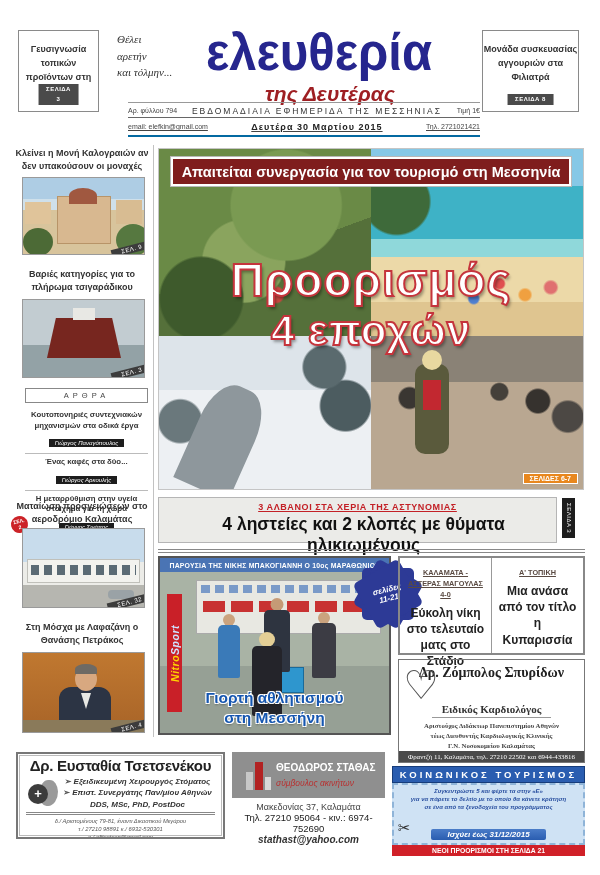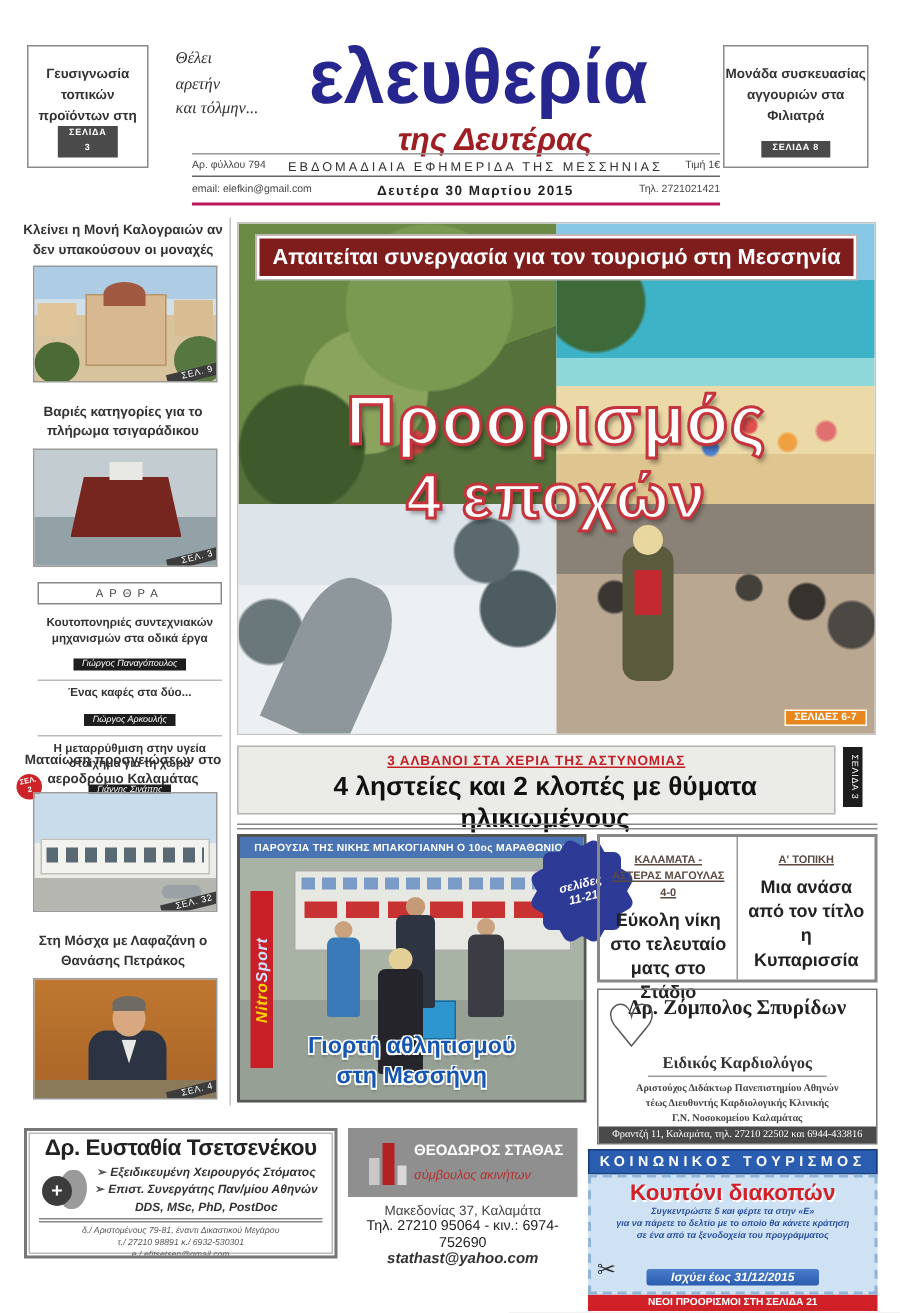--- a/index.html
+++ b/index.html
@@ -14,22 +14,22 @@
   .motto{position:absolute;left:117px;top:31px;font-family:"Liberation Serif",serif;font-style:italic;
          font-size:11px;color:#333;line-height:1.5;}
   .logo{position:absolute;left:160px;top:24px;width:318px;text-align:center;font-weight:900;
         font-size:49px;letter-spacing:0px;color:#26268e;transform:scaleY(1.05);}
   .logo-sub{position:absolute;left:190px;top:82px;width:280px;text-align:center;font-weight:800;
         font-style:italic;font-size:21px;color:#9e1f23;}
   .inforow1{position:absolute;left:128px;top:102px;width:352px;height:15px;border-top:1px solid #999;
         display:flex;justify-content:space-between;align-items:center;font-size:7px;color:#444;}
   .inforow1 .mid{font-size:8.5px;letter-spacing:2px;color:#333;}
   .inforow2{position:absolute;left:128px;top:117px;width:352px;height:17px;border-top:1px solid #666;
-        border-bottom:2px solid #be185d;display:flex;justify-content:space-between;align-items:center;
-        font-size:7px;color:#444;}
+        border-bottom:2px solid #0369a1;display:flex;justify-content:space-between;align-items:center;
+        font-size:7px;color:#444;text-decoration:underline;}
   .inforow2 .mid{font-size:9px;font-weight:bold;color:#222;letter-spacing:1px;}
   
   .vline{position:absolute;left:153px;top:145px;width:0;height:592px;border-left:1px solid #c2c2c2;}
   .lc-title{position:absolute;left:14px;width:136px;text-align:center;font-size:9px;font-weight:600;
         color:#333;line-height:1.45;}
   .photo{position:absolute;border:1px solid #9a9a9a;overflow:hidden;box-sizing:border-box;}
   .ribbon{position:absolute;right:-8px;bottom:1px;background:#3c3c3c;color:#fff;font-size:6px;
         padding:1px 10px;transform:rotate(-14deg);letter-spacing:.5px;white-space:nowrap;}
   .arthra{position:absolute;left:25px;top:388px;width:123px;text-align:center;}
   .arthra .hd{border:1px solid #888;font-size:7.5px;letter-spacing:4px;color:#444;padding:2px 0;margin-bottom:4px;}
@@ -383,21 +383,20 @@
       <div class="tag">σύμβουλος ακινήτων</div>
     </div>
     <div class="adr">Μακεδονίας 37, Καλαμάτα</div>
     <div class="ph">Τηλ. 27210 95064 - κιν.: 6974-752690</div>
     <div class="em">stathast@yahoo.com</div>
   </div>
 
   <div class="coupon">
     <div class="hd">ΚΟΙΝΩΝΙΚΟΣ ΤΟΥΡΙΣΜΟΣ</div>
     <div class="body">
-      <div class="t">Κουπόνι διακοπών</div>
       <div class="s">
         <div>Συγκεντρώστε 5 και φέρτε τα στην «Ε»</div>
         <div>για να πάρετε το δελτίο με το οποίο θα κάνετε κράτηση</div>
         <div>σε ένα από τα ξενοδοχεία του προγράμματος</div>
       </div>
       <div class="valid">Ισχύει έως 31/12/2015</div>
       <div class="scis">✂</div>
     </div>
     <div class="ft">ΝΕΟΙ ΠΡΟΟΡΙΣΜΟΙ ΣΤΗ ΣΕΛΙΔΑ 21</div>
   </div>

